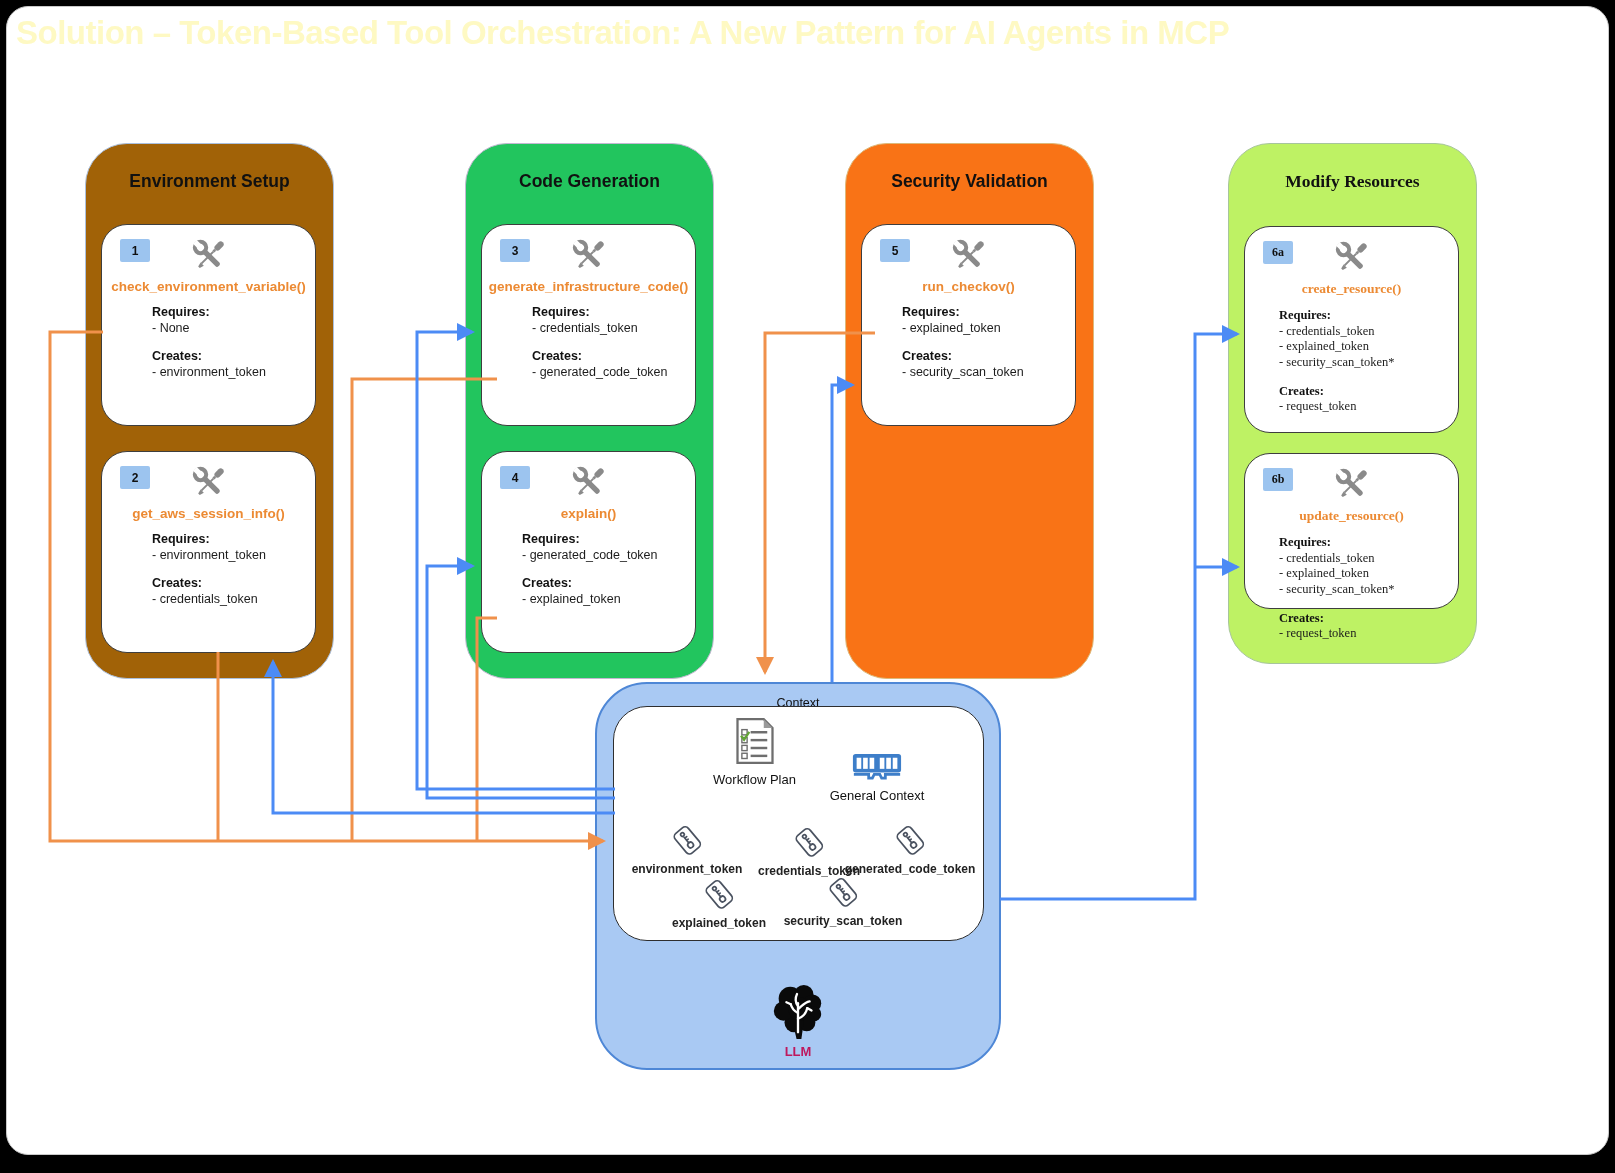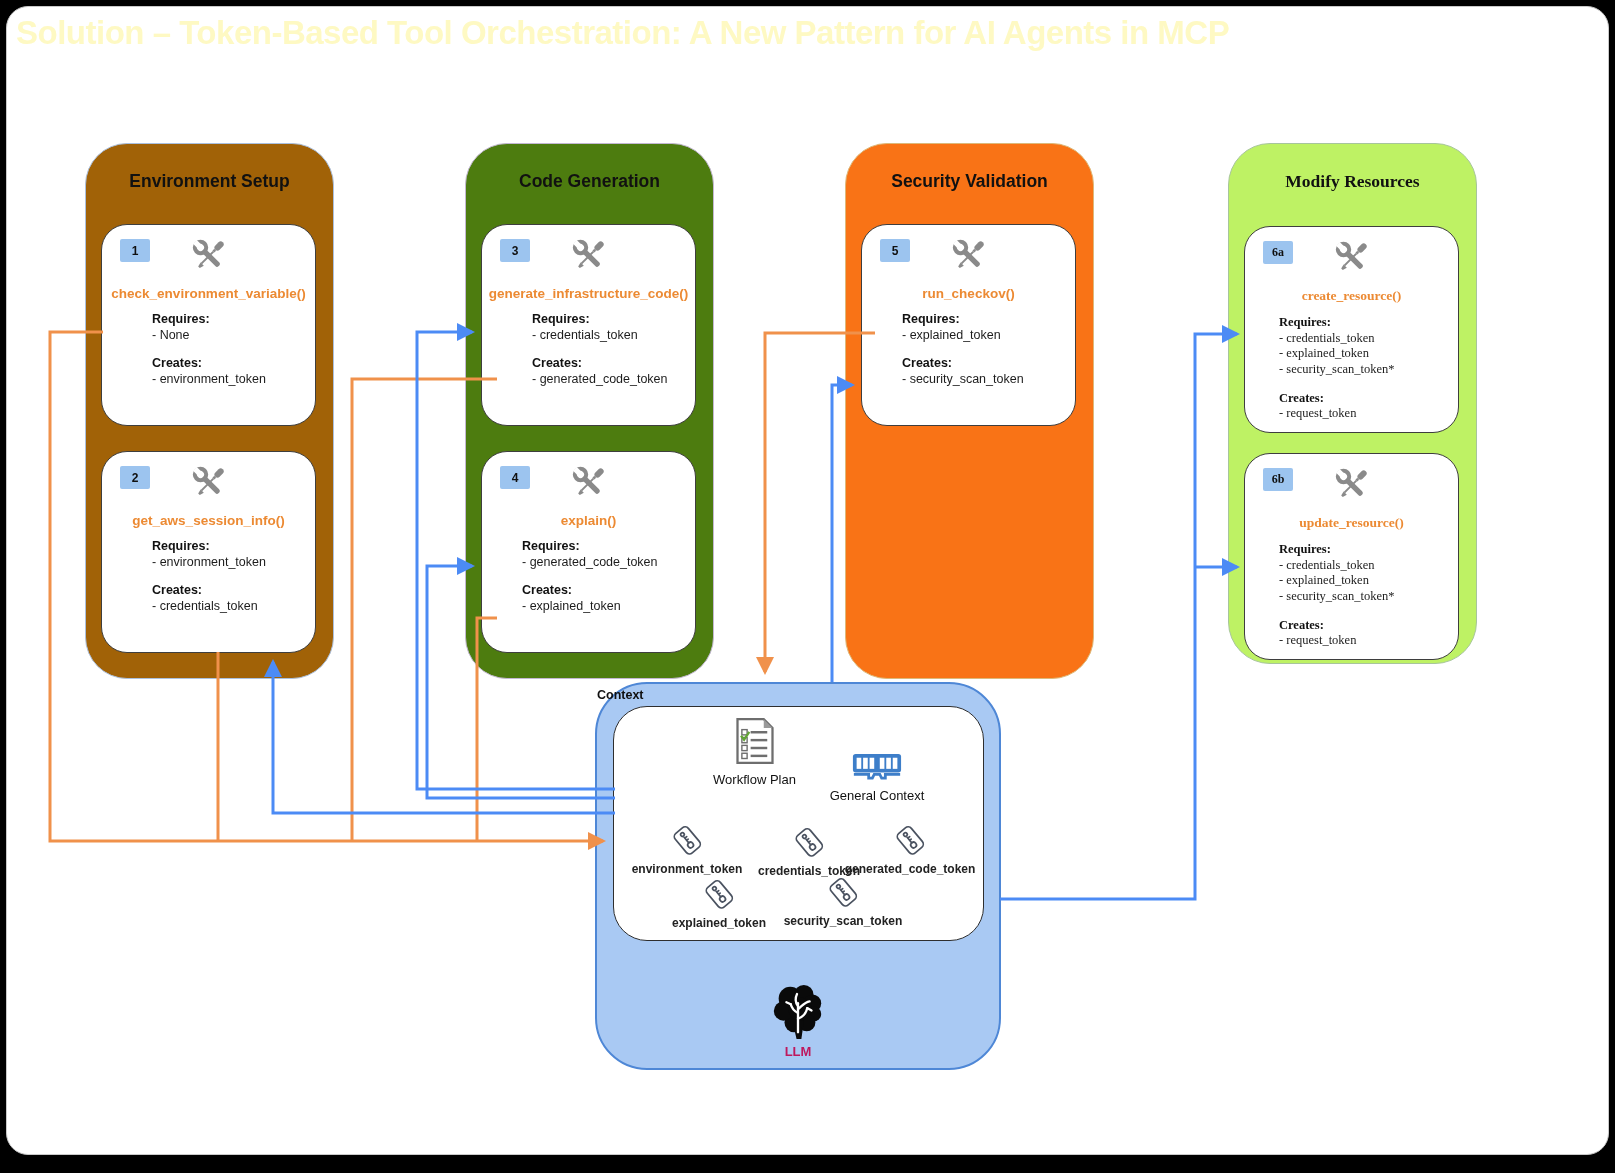--- a/index.html
+++ b/index.html
@@ -4,42 +4,42 @@
 <style>
   html,body{margin:0;padding:0;background:#000;}
   .stage{position:relative;width:1615px;height:1173px;background:#000;overflow:hidden;
          font-family:"Liberation Sans", sans-serif;}
   .slide{position:absolute;left:6px;top:6px;width:1601px;height:1147px;background:#fff;
          border:1px solid #c9c9c9;border-radius:22px;}
   .page-title{position:absolute;left:16px;top:14px;width:1560px;font-size:33px;font-weight:bold;
               color:#fef9c3;letter-spacing:-0.5px;}
   .group{position:absolute;border-radius:42px;border:1.5px solid;}
   .g-env{left:85px;top:143px;width:247px;height:534px;background:#a16207;border-color:#abc0de;}
-  .g-code{left:465px;top:143px;width:247px;height:534px;background:#4d7c0f;border-color:#c3b8d2;}
+  .g-code{left:465px;top:143px;width:247px;height:534px;background:#22c55e;border-color:#c3b8d2;}
   .g-sec{left:845px;top:143px;width:247px;height:534px;background:#f97316;border-color:#ddb97a;}
   .g-mod{left:1228px;top:143px;width:247px;height:519px;background:#bef264;border-color:#a7c59c;font-family:Liberation Serif, serif;}
   .gtitle{text-align:center;margin-top:27px;font-size:17.5px;font-weight:bold;color:#111;}
   .card{position:absolute;left:15px;width:215px;background:#fff;border:1.4px solid #3e3e3e;
         border-radius:26px;box-sizing:border-box;}
   .badge{position:absolute;left:18px;top:14px;min-width:24px;height:23px;background:#9cc4ef;
          color:#101010;font-weight:bold;font-size:12px;display:flex;align-items:center;
          justify-content:center;border-radius:2px;padding:0 3px;}
   .toolic{display:block;margin:11px auto 0;width:46px;height:40px;}
-  .fn{margin-top:10px;text-align:center;font-size:13.5px;font-weight:600;color:#ec8a33;}
+  .fn{margin-top:3px;text-align:center;font-size:13.5px;font-weight:600;color:#ec8a33;}
   .body{margin-top:11px;padding-left:50px;padding-right:6px;}
   .body.mid{padding-left:40px;}
   .body.tight{padding-left:34px;}
   .sec{font-weight:bold;font-size:12.5px;color:#111;line-height:1.25;}
   .item{font-size:12.5px;color:#1c1c1c;line-height:1.25;}
   .gap{height:13px;}
   
   .agent{position:absolute;left:595px;top:682px;width:406px;height:388px;background:#a9c9f3;
          border:2.5px solid #4e87d6;border-radius:52px;box-sizing:border-box;}
-  .ctx{position:absolute;top:4px;left:0;width:100%;font-size:12.5px;
-       font-weight:bold;color:#101010;}
+  .ctx{position:absolute;top:12px;left:0;width:100%;text-align:center;font-size:12.5px;
+       font-weight:normal;color:#101010;}
   .inner{position:absolute;left:16px;top:22px;width:369px;height:233px;background:#fff;
          border:1.6px solid #2e2e2e;border-radius:34px;}
   .infoitem{position:absolute;text-align:center;}
   .infoitem .lbl{font-size:13px;font-weight:normal;color:#111;margin-top:3px;}
   .tok{position:absolute;text-align:center;}
   .tok .lbl{font-size:12px;font-weight:600;color:#222;margin-top:1px;white-space:nowrap;}
   .agent-name{position:absolute;top:262px;left:0;width:100%;text-align:center;font-size:19px;
               font-weight:bold;color:#0d0d0d;}
   .brain{position:absolute;top:298px;left:50%;transform:translateX(-50%);}
   .llm{position:absolute;top:360px;left:0;width:100%;text-align:center;font-size:13px;
@@ -175,21 +175,21 @@
       <div class="body tight">
         <div class="sec">Requires:</div>
         <div class="item">- credentials_token</div>
         <div class="item">- explained_token</div>
         <div class="item">- security_scan_token*</div>
         <div class="gap"></div>
         <div class="sec">Creates:</div>
         <div class="item">- request_token</div>
       </div>
     </div>
-    <div class="card" style="top:309px;height:207px;">
+    <div class="card" style="top:309px;height:156px;">
       <div class="badge">6b</div>
       <svg class="toolic" viewBox="0 0 44 40">
           <use href="#tool-glyph"></use>
         </svg>
       <div class="fn">update_resource()</div>
       <div class="body tight">
         <div class="sec">Requires:</div>
         <div class="item">- credentials_token</div>
         <div class="item">- explained_token</div>
         <div class="item">- security_scan_token*</div>

